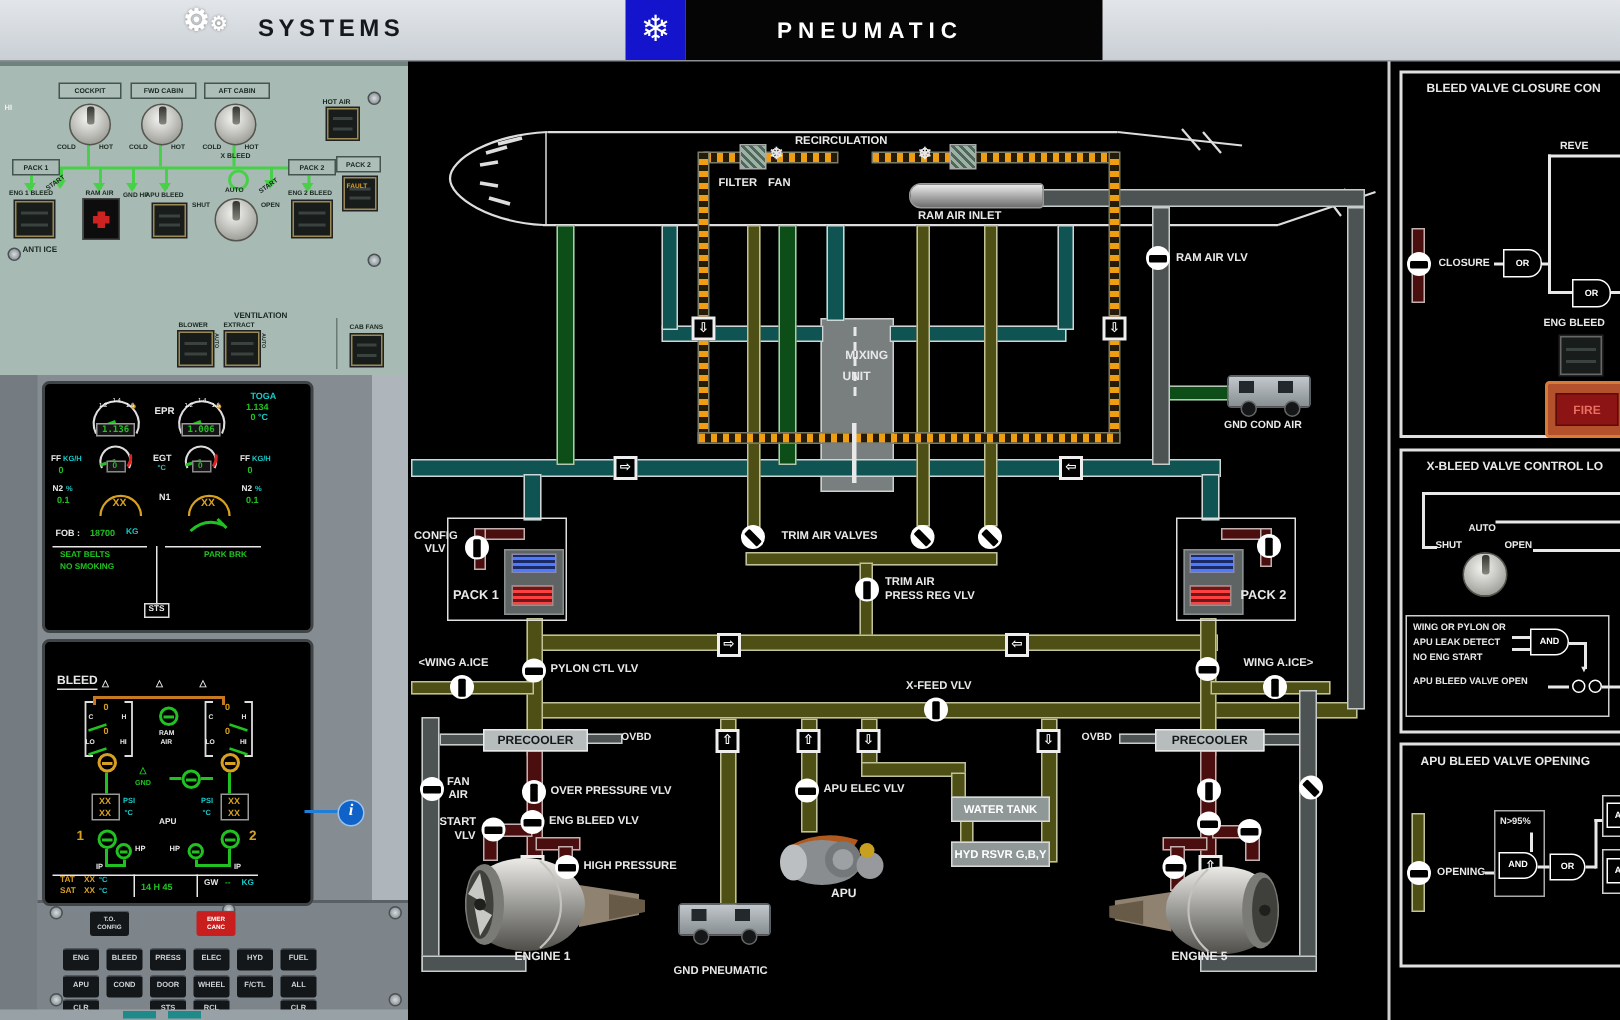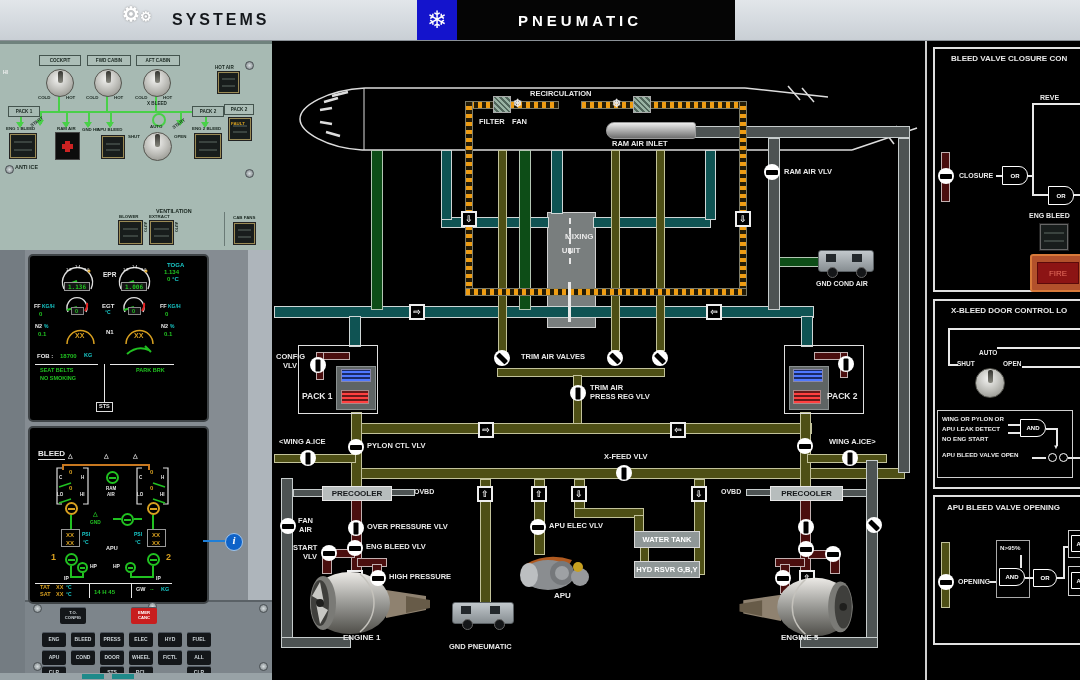--- a/index.html
+++ b/index.html
@@ -460,21 +460,21 @@
   <div class="pp gry" style="left:866px;top:460px;width:12px;height:188px"></div>
   <div class="pp gry" style="left:800px;top:637px;width:78px;height:11px"></div>
   <div class="pp org" style="left:469px;top:101px;width:90px;height:8px"></div>
   <div class="pp org" style="left:581px;top:101px;width:164px;height:8px"></div>
   <div class="pp orgv" style="left:465px;top:101px;width:8px;height:194px"></div>
   <div class="pp orgv" style="left:739px;top:101px;width:8px;height:194px"></div>
   <div class="pp org" style="left:465px;top:288px;width:282px;height:8px"></div>
 
   <div class="a" style="left:569px;top:218px;width:0;height:46px;border-left:2px dashed #e8e8e8;z-index:4"></div>
   <div class="a" style="left:568px;top:282px;width:3px;height:40px;background:#e8e8e8;z-index:4"></div>
-  <div class="t cw" style="left:565px;top:233px;width:44px;text-align:left;font-size:8px">MIXING</div>
+  <div class="t cw" style="left:548px;top:233px;width:44px;text-align:right;font-size:8px">MIXING</div>
   <div class="t cw" style="left:549px;top:247px;width:44px;text-align:center;font-size:8px">UNIT</div>
 
   <div class="t cw" style="left:530px;top:90px;font-size:7.5px">RECIRCULATION</div>
   <div class="a" style="left:493px;top:96px;width:16px;height:15px;background:repeating-linear-gradient(45deg,#9ab3a4 0 2px,#52665c 2px 4px);border:1px solid #aaa;z-index:5"></div>
   <div class="t cw" style="left:513px;top:98px;font-size:11px;z-index:6"><span>❄</span></div>
   <div class="t cw" style="left:612px;top:98px;font-size:11px;z-index:6"><span>❄</span></div>
   <div class="a" style="left:633px;top:96px;width:16px;height:15px;background:repeating-linear-gradient(45deg,#9ab3a4 0 2px,#52665c 2px 4px);border:1px solid #aaa;z-index:5"></div>
   <div class="t cw" style="left:479px;top:118px;font-size:7.5px">FILTER</div>
   <div class="t cw" style="left:512px;top:118px;font-size:7.5px">FAN</div>
 
@@ -694,27 +694,27 @@
     </div>
   <div class="wl" style="left:1028px;top:175px;width:6px;height:1.5px"></div>
   <div class="wl" style="left:1032px;top:194px;width:16px;height:1.5px"></div>
   <div class="gate" style="left:1048px;top:186px;width:26px;height:19px">
       <span>OR</span>
     </div>
   <div class="wl" style="left:1074px;top:194px;width:16px;height:1.5px"></div>
   <div class="t cw" style="left:1029px;top:212px;font-size:7px">ENG BLEED</div>
   <div class="kb" style="left:1040px;top:224px;width:26px;height:24px;border-color:#666"></div>
   <div class="a" style="left:1030px;top:254px;width:52px;height:34px;background:#b2512b;border:2px solid #d87a3a;border-radius:3px;z-index:5">
-    <div class="a" style="left:5px;top:6px;right:5px;bottom:6px;background:#8c1414;border:1px solid #5c0a0a;display:flex;align-items:center;justify-content:center;color:#e87060;font-weight:normal;font-size:8px">
+    <div class="a" style="left:5px;top:6px;right:5px;bottom:6px;background:#8c1414;border:1px solid #5c0a0a;display:flex;align-items:center;justify-content:center;color:#e87060;font-weight:bold;font-size:8px">
         <span>FIRE</span>
       </div>
   </div>
 
   <div class="box" style="left:933px;top:299px;width:160px;height:190px;border:2px solid #e0e0e0"></div>
-  <div class="t cw" style="left:951px;top:307px;font-size:8px">X-BLEED DOOR CONTROL LO</div>
+  <div class="t cw" style="left:951px;top:307px;font-size:8px">X-BLEED VALVE CONTROL LO</div>
   <div class="wl" style="left:948px;top:328px;width:142px;height:1.5px"></div>
   <div class="wl" style="left:948px;top:328px;width:1.5px;height:38px"></div>
   <div class="wl" style="left:948px;top:364px;width:10px;height:1.5px"></div>
   <div class="wl" style="left:997px;top:347px;width:93px;height:1.5px"></div>
   <div class="wl" style="left:1022px;top:366px;width:68px;height:1.5px"></div>
   <div class="t cw" style="left:979px;top:350px;font-size:6.5px">AUTO</div>
   <div class="t cw" style="left:957px;top:361px;font-size:6.5px">SHUT</div>
   <div class="t cw" style="left:1003px;top:361px;font-size:6.5px">OPEN</div>
   <div class="knob" style="left:975px;top:368px;width:28px;height:28px">
       <i></i>

